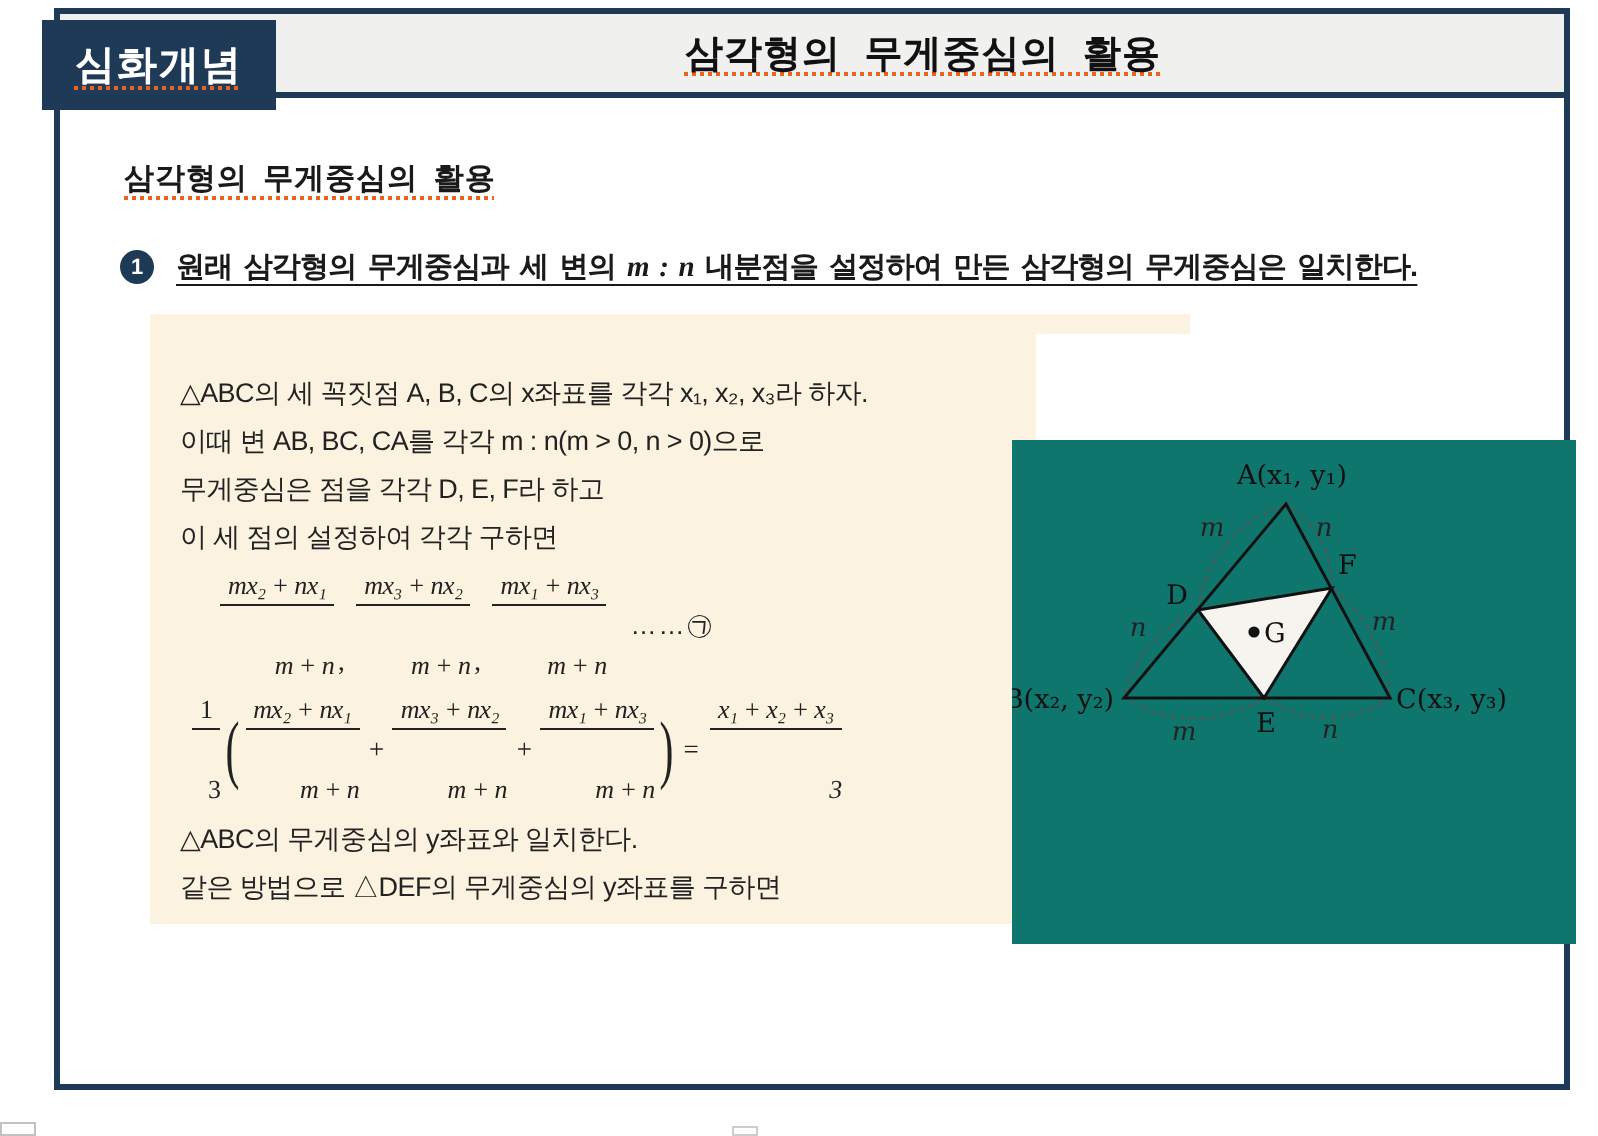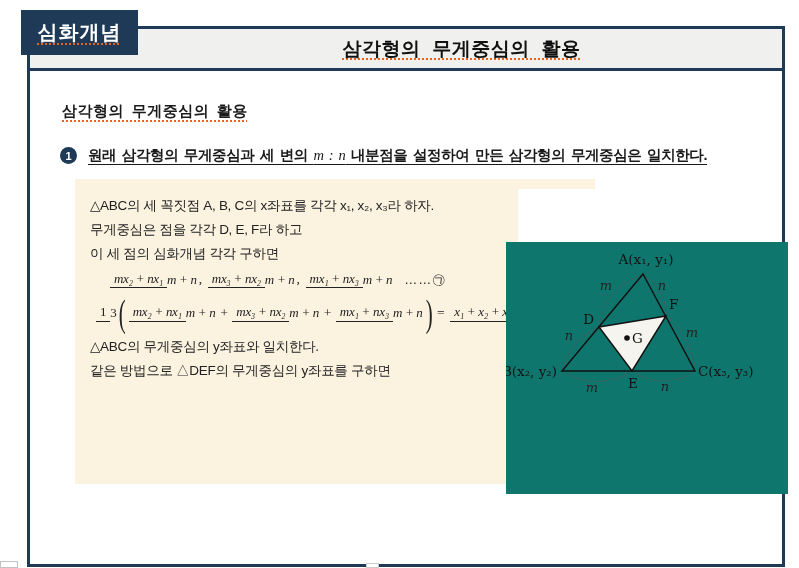--- a/index.html
+++ b/index.html
@@ -3,21 +3,21 @@
 <meta charset="utf-8">
 <style>
   * { margin:0; padding:0; box-sizing:border-box; }
   html,body { background:#ffffff; }
   .page {
     position:relative; width:799px; height:568px; background:#ffffff;
     font-family:"Liberation Sans", sans-serif; color:#1a1a1a; overflow:hidden;
   }
   
   .frame {
-    position:absolute; left:27px; top:26px; width:758px; height:541px;
+    position:absolute; left:27px; top:4px; width:758px; height:541px;
     border:3px solid #1f3a57; background:#ffffff;
   }
   
   .titlebar {
     position:absolute; left:0; top:0; width:752px; height:42px;
     background:#f0f0ee; border-bottom:3px solid #1f3a57;
     display:flex; align-items:center; justify-content:center; padding-left:111px;
   }
   .title {
     font-size:19px; font-weight:bold; color:#111; letter-spacing:0.5px; word-spacing:6px;
@@ -38,36 +38,36 @@
   .item { position:absolute; left:30px; top:117px; display:flex; align-items:flex-start; white-space:nowrap; }
   .bullet {
     width:17px; height:17px; border-radius:50%; background:#1f3a57; color:#fff;
     font-size:11px; font-weight:bold; display:inline-flex; align-items:center; justify-content:center;
     margin-right:11px; margin-top:1px; flex:0 0 auto;
   }
   .item-text {
     font-size:14.5px; font-weight:bold; letter-spacing:-0.4px; word-spacing:2px;
     text-decoration:underline; text-underline-offset:4px;
   }
-  .item-text .math { font-family:"Liberation Serif", serif; font-style:italic; font-weight:normal; }
+  .item-text .math { font-family:"Liberation Serif", serif; font-style:italic; font-weight:bold; }
   
   .cream-strip { position:absolute; left:488px; top:150px; width:77px; height:10px; background:#fbf3e0; }
   .cream-box {
     position:absolute; left:45px; top:150px; width:443px; height:305px;
-    background:#fbf3e0; padding:15px 8px 0 15px; font-size:13.5px; color:#222;
+    background:#fbf3e0; padding:28px 8px 0 15px; font-size:13.5px; color:#222;
     letter-spacing:-0.3px; white-space:nowrap;
   }
   .cream-box .bline { line-height:24px; }
   
   .frac {
-    display:inline-flex; align-items:flex-start; vertical-align:middle;
+    display:inline-flex; flex-direction:column; align-items:flex-end; vertical-align:middle;
     font-family:"Liberation Serif", serif; font-style:italic; font-size:13px; margin:0 2px;
   }
   .frac .fn { padding:0 4px 1px 4px; border-bottom:1px solid #222; line-height:1.15; }
-  .frac .fd { padding-top:1px; line-height:1.15; }
+  .frac .fd { padding-top:1px; line-height:1.15;margin-top:22px; }
   .frac.upright { font-style:normal; }
   .formula-row { display:flex; align-items:center; margin:5px 0 4px 18px; }
   .fsep { align-self:flex-end; font-family:"Liberation Serif", serif; margin:0 4px 2px 0; }
   .ftail { font-size:13px; margin-left:10px; letter-spacing:1px; }
   .eq-row { display:flex; align-items:center; margin:7px 0 5px 4px; }
   .bigparen { font-family:"Liberation Serif", serif; font-weight:300; font-size:38px; line-height:0.9;
               transform:scaleX(0.55); margin:0 -2px; color:#222; }
   .op { font-family:"Liberation Serif", serif; font-style:italic; margin:0 2px; }
   .opeq { font-family:"Liberation Serif", serif; margin:0 4px; }
   
@@ -94,22 +94,23 @@
 
     <div class="item">
       <span class="bullet">1</span>
       <span class="item-text"><span>원래 삼각형의 무게중심과 세 변의 </span><span class="math">m : n</span><span> 내분점을 설정하여 만든 삼각형의 무게중심은 일치한다.</span></span>
     </div>
 
     <div class="cream-strip"></div>
 
     <div class="cream-box">
       <div class="bline">△ABC의 세 꼭짓점 A, B, C의 x좌표를 각각 x₁, x₂, x₃라 하자.</div>
+      <div class="bline">이때 변 AB, BC, CA를 각각 m : n(m &gt; 0, n &gt; 0)으로</div>
       <div class="bline">무게중심은 점을 각각 D, E, F라 하고</div>
-      <div class="bline">이 세 점의 심화개념 각각 구하면</div>
+      <div class="bline">이 세 점의 설정하여 각각 구하면</div>
 
       <div class="formula-row">
         <span class="frac">
             <span class="fn">mx₂ + nx₁</span>
             <span class="fd">m + n</span>
           </span>
         <span class="fsep">,</span>
         <span class="frac">
             <span class="fn">mx₃ + nx₂</span>
             <span class="fd">m + n</span>

